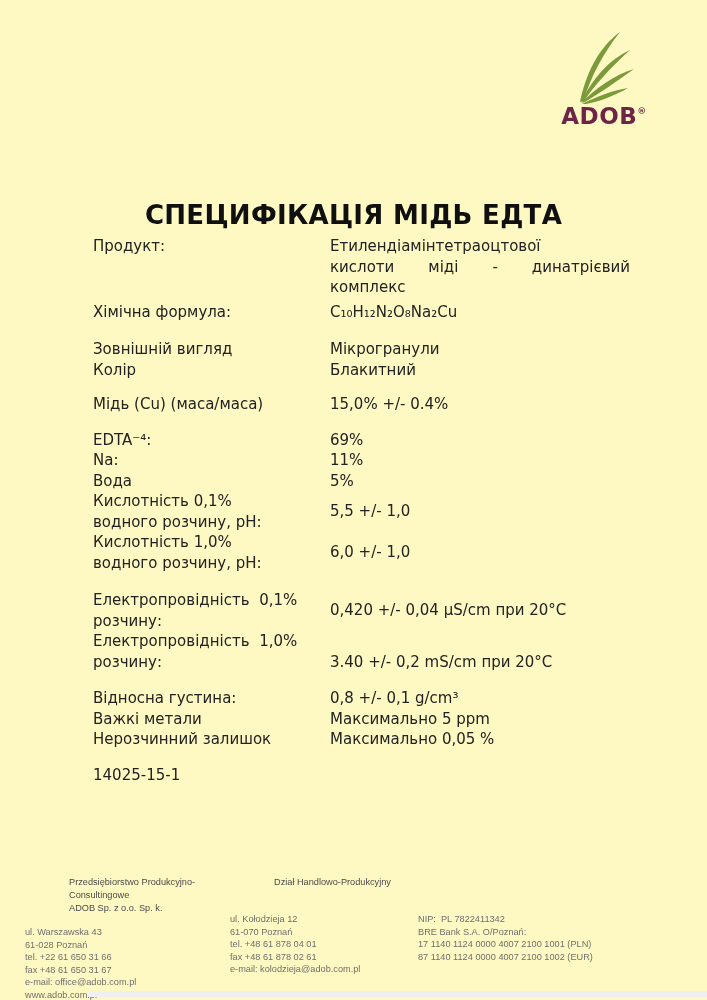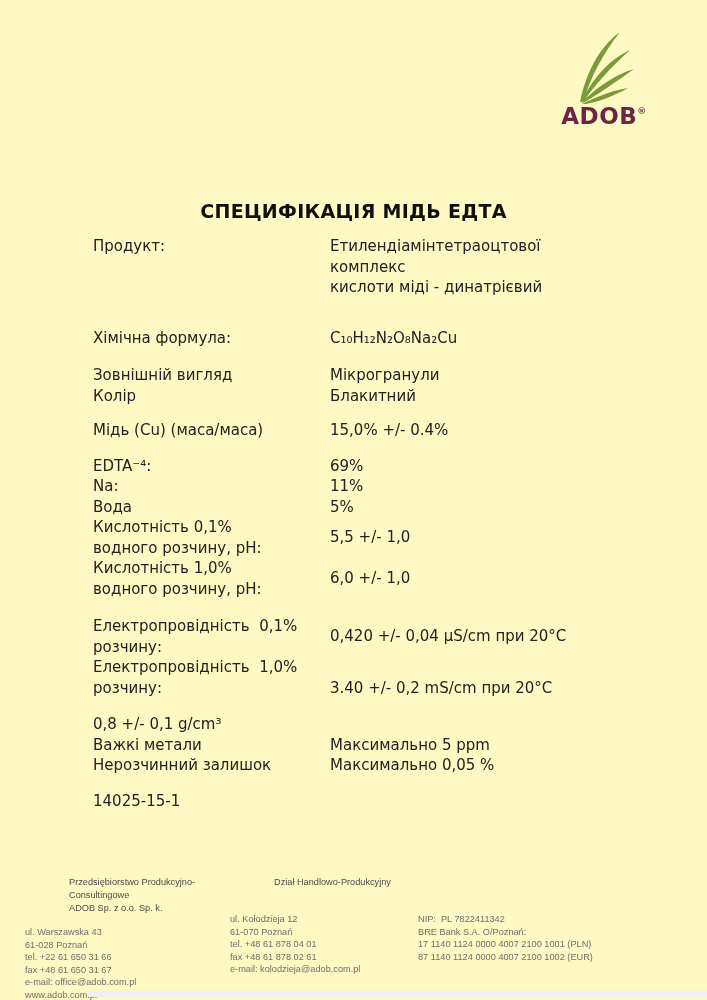--- a/index.html
+++ b/index.html
@@ -32,40 +32,40 @@
   }
   .brand sup { font-size: 9px; vertical-align: 10px; }
 
   
   .title {
     position: absolute;
     top: 200px;
     left: 0;
     width: 100%;
     text-align: center;
-    font-size: 19px;
+    font-size: 26px;
     font-weight: bold;
     letter-spacing: 0.3px;
     color: #101010;
   }
 
   
   .spec {
     position: absolute;
     left: 93px;
     top: 236px;
     width: 537px;
     font-size: 15px;
     line-height: 20.5px;
   }
   .spec-row { display: flex; align-items: flex-start; }
   .spec-row .label { width: 237px; flex: none; }
   .spec-row .value { flex: 1; }
 
-  .spec-row:nth-child(2)  { margin-top: 30px; }
+  .spec-row:nth-child(2)  { margin-top: 4px; }
   .spec-row:nth-child(3)  { margin-top: 17px; }
   .spec-row:nth-child(5)  { margin-top: 14px; }
   .spec-row:nth-child(6)  { margin-top: 15px; }
   .spec-row:nth-child(11) { margin-top: 17px; }
   .spec-row:nth-child(13) { margin-top: 16px; }
   .spec-row:nth-child(16) { margin-top: 15px; }
 
   .spec-row:nth-child(9),
   .spec-row:nth-child(10),
   .spec-row:nth-child(11) { align-items: center; }
@@ -128,22 +128,22 @@
 
   <div class="title">СПЕЦИФІКАЦІЯ МІДЬ ЕДТА</div>
 
   <div class="spec">
       <div class="spec-row">
         <div class="label">
           <div class="label-line">Продукт:</div>
         </div>
         <div class="value">
           <div class="value-line">Етилендіамінтетраоцтової</div>
+          <div class="value-line">кислоти міді - динатрієвий</div>
           <div class="value-line">комплекс</div>
-          <div class="value-line">кислоти міді - динатрієвий</div>
         </div>
       </div>
       <div class="spec-row">
         <div class="label">
           <div class="label-line">Хімічна формула:</div>
         </div>
         <div class="value">
           <div class="value-line">C₁₀H₁₂N₂O₈Na₂Cu</div>
         </div>
       </div>
@@ -225,20 +225,23 @@
       <div class="spec-row">
         <div class="label">
           <div class="label-line">Електропровідність 1,0%</div>
           <div class="label-line">розчину:</div>
         </div>
         <div class="value">
           <div class="value-line">3.40 +/- 0,2 mS/cm при 20°C</div>
         </div>
       </div>
       <div class="spec-row">
+        <div class="label">
+          <div class="label-line">Відносна густина:</div>
+        </div>
         <div class="value">
           <div class="value-line">0,8 +/- 0,1 g/cm³</div>
         </div>
       </div>
       <div class="spec-row">
         <div class="label">
           <div class="label-line">Важкі метали</div>
         </div>
         <div class="value">
           <div class="value-line">Максимально 5 ppm</div>

